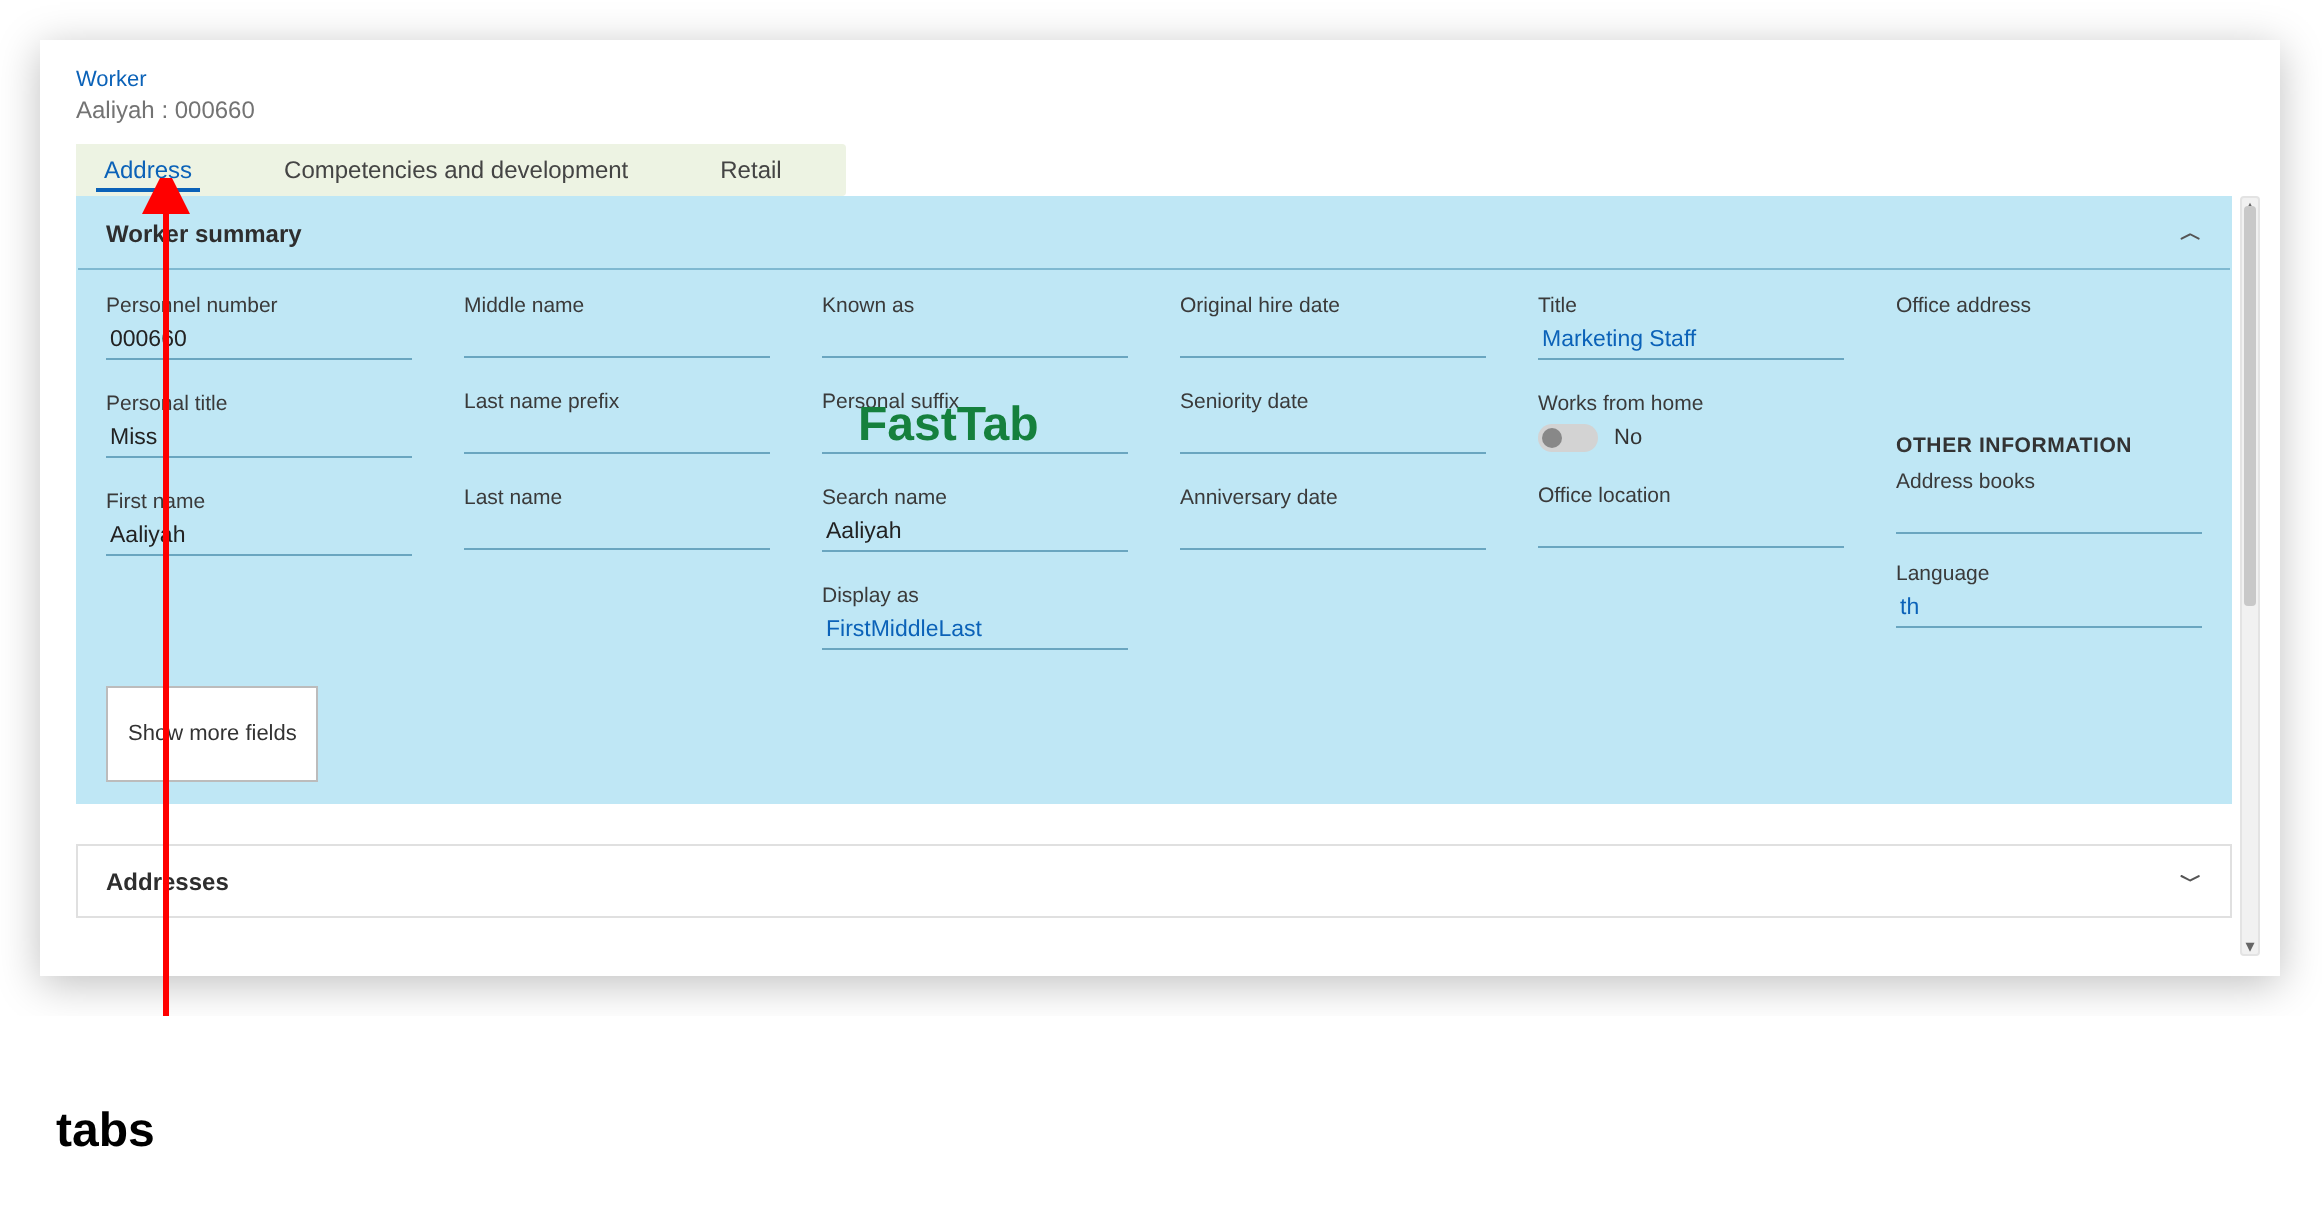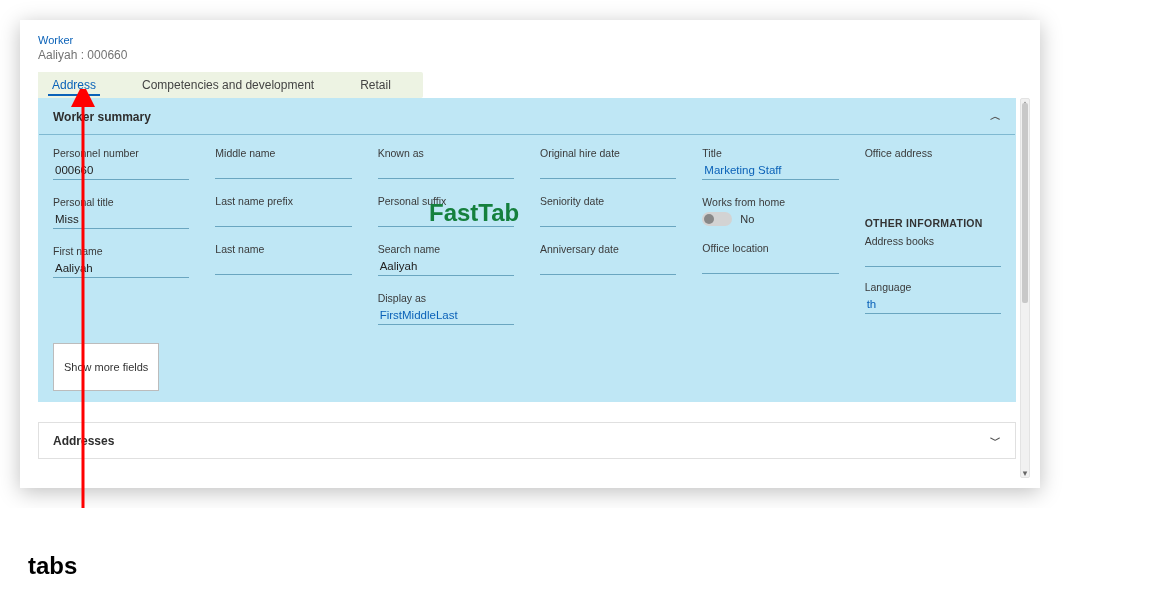--- a/index.html
+++ b/index.html
@@ -1,18 +1,18 @@
 <!DOCTYPE html>
 <html><head>
   <meta charset="utf-8">
   <style>
     * { box-sizing: border-box; margin: 0; padding: 0; font-family: "Segoe UI", Arial, sans-serif; }
     body { background: #ffffff; padding: 20px 20px 20px 20px; }
     .app-window {
-      width: 1020px;
+      width: 1120px;
       background: #fff;
       box-shadow: 0 4px 20px rgba(0,0,0,0.25);
       position: relative;
       padding: 14px 10px 10px 18px;
     }
     .breadcrumb { font-size: 11px; color: #0b62b8; margin-bottom: 2px; }
     .page-title { font-size: 12px; font-weight: 400; color: #737373; margin-bottom: 10px; }
     .tab {
       padding: 6px 14px 6px 0;
       margin-right: 18px;

